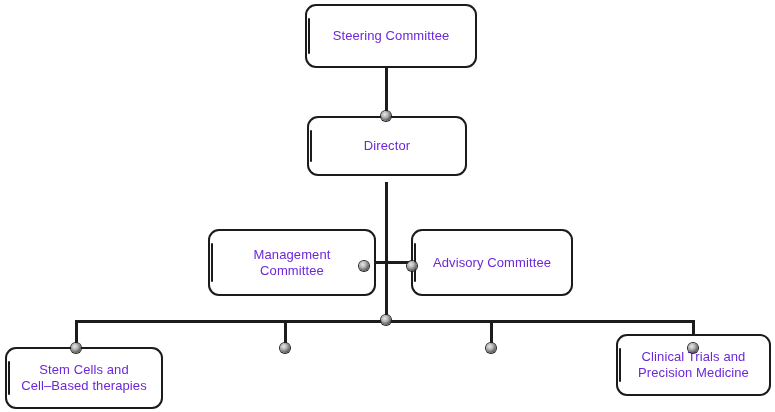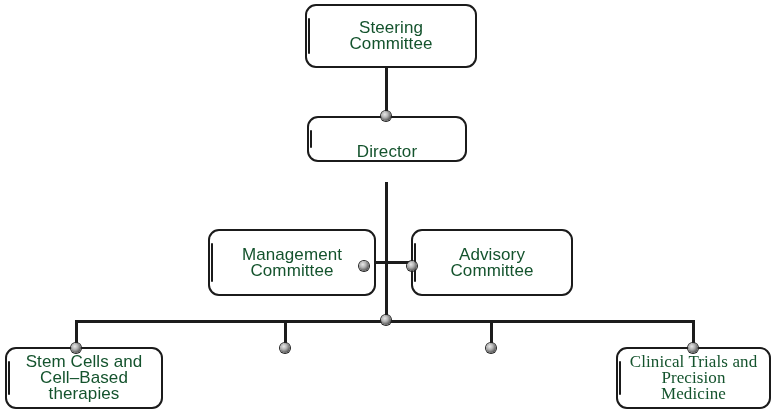--- a/index.html
+++ b/index.html
@@ -55,23 +55,23 @@
     content: "";
     position: absolute;
     left: 1px;
     top: 12px;
     bottom: 12px;
     width: 2px;
     background: #1b1b1b;
     border-radius: 1px;
   }
   .box-label {
-    font-size: 17px;
+    font-size: 13px;
     line-height: 16px;
-    color: #14532d;
+    color: #6d28d9;
     letter-spacing: 0.1px;
     padding: 0 9px;
     white-space: pre-line;
   }
 </style>
 </head>
 <body>
 
 <div id="org-chart">
 
@@ -94,38 +94,38 @@
   <div class="node-dot" style="left:381px; top:315px;"></div>
   <div class="node-dot" style="left:71px; top:343px;"></div>
   <div class="node-dot" style="left:280px; top:343px;"></div>
   <div class="node-dot" style="left:486px; top:343px;"></div>
   <div class="node-dot" style="left:688px; top:343px;"></div>
 
   <div class="box" style="left:305px; top:4px; width:172px; height:64px;">
     <span class="box-label">Steering Committee</span>
   </div>
 
-  <div class="box" style="left:307px; top:116px; width:160px; height:46px;align-items:flex-end;">
+  <div class="box" style="left:307px; top:116px; width:160px; height:60px;">
     <span class="box-label">Director</span>
   </div>
 
   <div class="box" style="left:208px; top:229px; width:168px; height:67px;">
     <span class="box-label">Management
 Committee</span>
   </div>
 
   <div class="box" style="left:411px; top:229px; width:162px; height:67px;">
     <span class="box-label">Advisory Committee</span>
   </div>
 
   <div class="box" style="left:5px; top:347px; width:158px; height:62px;">
     <span class="box-label">Stem Cells and
 Cell–Based therapies</span>
   </div>
 
 
 
-  <div class="box" style="left:616px; top:347px; width:155px; height:62px;font-family:Liberation Serif, serif;">
+  <div class="box" style="left:616px; top:334px; width:155px; height:62px;">
     <span class="box-label">Clinical Trials and
 Precision Medicine</span>
   </div>
 
 </div>
 
 </body></html>

